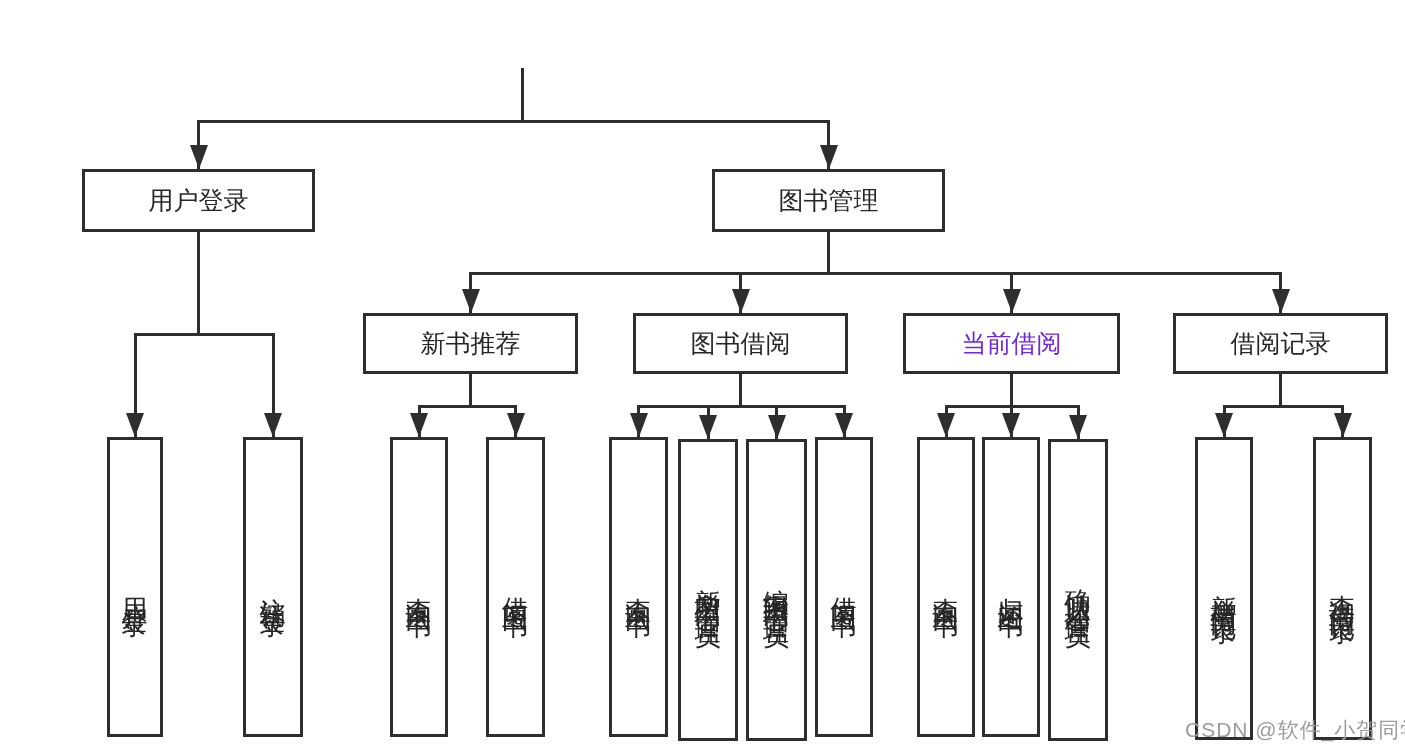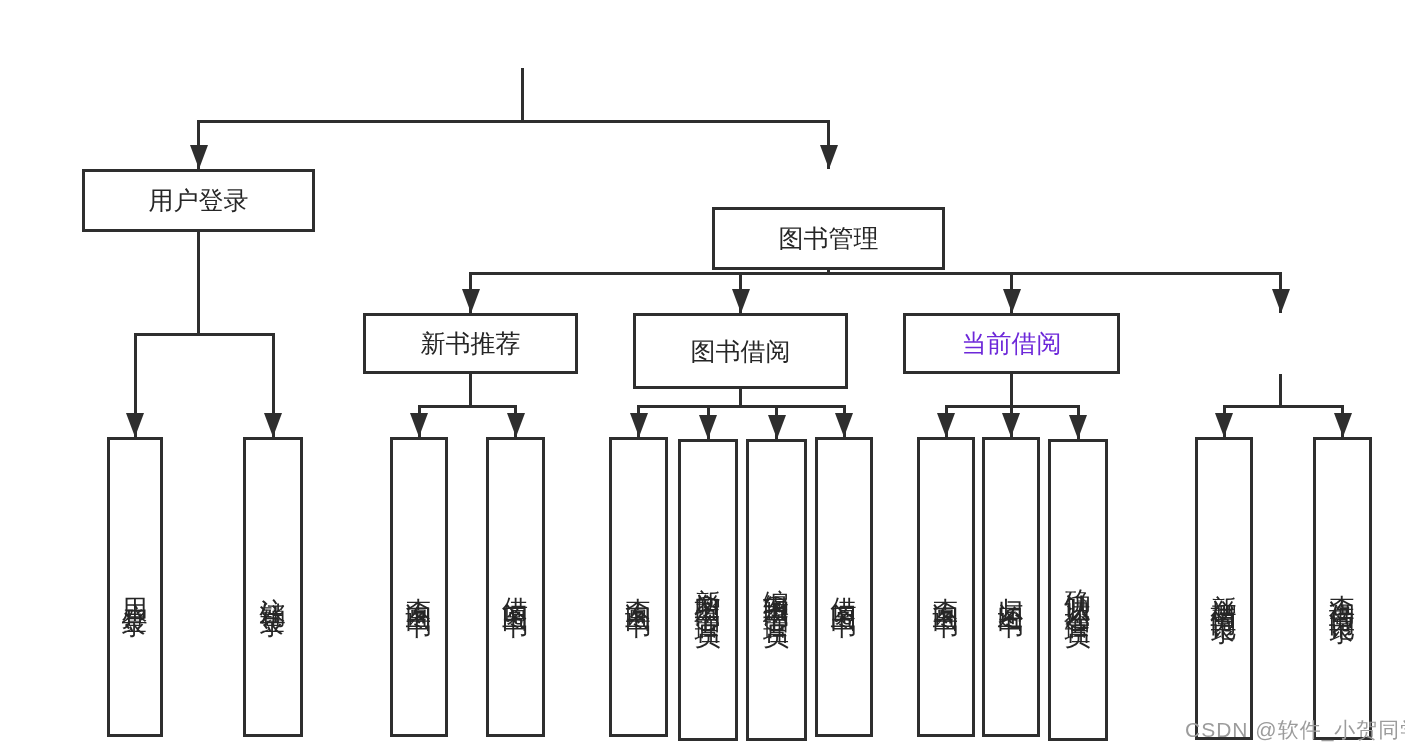--- a/index.html
+++ b/index.html
@@ -61,31 +61,34 @@
   }
 </style>
 </head>
 <body>
 
 <div id="canvas">
   <span class="watermark" style="left: 1185px; top: 716px; color: rgb(156, 156, 156);">CSDN @软件_小贺同学</span>
     <div class="node" style="left: 82px; top: 169px; width: 233px; height: 63px; border-color: rgb(46, 46, 46); color: rgb(38, 38, 38);">
       <span class="lbl">用户登录</span>
     </div>
-    <div class="node" style="left: 712px; top: 169px; width: 233px; height: 63px; border-color: rgb(46, 46, 46); color: rgb(38, 38, 38); margin-top: 38px;">
+    <div class="node" style="left: 712px; top: 169px; width: 233px; height: 63px; border-color: rgb(46, 46, 46); color: rgb(38, 38, 38);">
       <span class="lbl">图书管理</span>
     </div>
     <div class="node" style="left: 363px; top: 313px; width: 215px; height: 61px; border-color: rgb(46, 46, 46); color: rgb(38, 38, 38);">
       <span class="lbl">新书推荐</span>
     </div>
-    <div class="node" style="left: 633px; top: 313px; width: 215px; height: 76px; border-color: rgb(46, 46, 46); color: rgb(38, 38, 38);">
+    <div class="node" style="left: 633px; top: 313px; width: 215px; height: 61px; border-color: rgb(46, 46, 46); color: rgb(38, 38, 38);">
       <span class="lbl">图书借阅</span>
     </div>
     <div class="node" style="left: 903px; top: 313px; width: 217px; height: 61px; border-color: rgb(46, 46, 46); color: #6d28d9;">
       <span class="lbl">当前借阅</span>
+    </div>
+    <div class="node" style="left: 1173px; top: 313px; width: 215px; height: 61px; border-color: rgb(46, 46, 46); color: rgb(38, 38, 38);">
+      <span class="lbl">借阅记录</span>
     </div>
     <div class="node vertical" style="left: 107px; top: 437px; width: 56px; height: 300px; border-color: rgb(46, 46, 46); color: rgb(38, 38, 38);">
       <span class="lbl">用户登录</span>
     </div>
     <div class="node vertical" style="left: 243px; top: 437px; width: 60px; height: 300px; border-color: rgb(46, 46, 46); color: rgb(38, 38, 38);">
       <span class="lbl">注销登录</span>
     </div>
     <div class="node vertical" style="left: 390px; top: 437px; width: 58px; height: 300px; border-color: rgb(46, 46, 46); color: rgb(38, 38, 38);">
       <span class="lbl">查询图书</span>
     </div>

